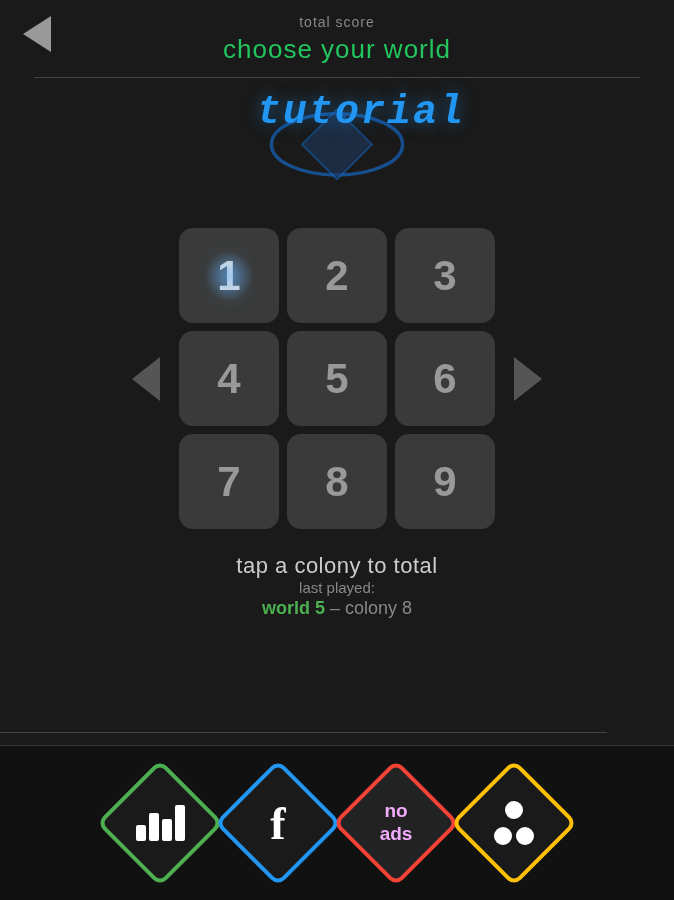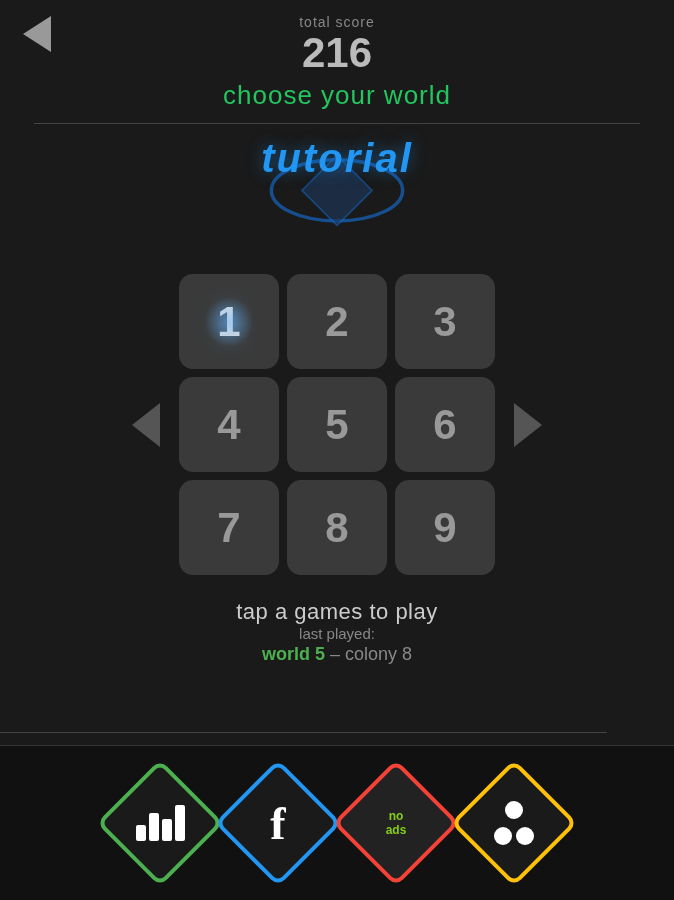--- a/index.html
+++ b/index.html
@@ -41,20 +41,21 @@
       width: 90%;
       height: 1px;
       background: #444;
       margin: 12px auto;
     }
 
     
     .tutorial-section {
       text-align: center;
       margin: 10px 0 20px 0;
+      font-family: Liberation Mono, monospace;
     }
     .tutorial-icon {
       position: relative;
       display: inline-block;
       width: 160px;
       height: 110px;
     }
     .tutorial-ring {
       position: absolute;
       top: 10px;
@@ -242,23 +243,23 @@
     
     .fb-f {
       font-size: 46px;
       font-weight: 900;
       color: white;
       font-family: serif;
     }
 
     
     .no-ads-text {
-      font-size: 12px;
+      font-size: 19px;
       line-height: 1.2;
-      color: #84cc16;
+      color: #f0abfc;
       text-align: center;
     }
 
     
     .circles-group {
       position: relative;
       width: 44px;
       height: 44px;
     }
     .circle-dot {
@@ -300,21 +301,20 @@
   </style>
 </head>
 <body>
 
 <div class="back-button">
   <div class="back-arrow"></div>
 </div>
 
 <div class="header">
   <div class="total-score-label">total score</div>
-  <div class="total-score-value">216</div>
   <div class="choose-world-title">choose your world</div>
 </div>
 
 <div class="divider"></div>
 
 <div class="tutorial-section">
   <div class="tutorial-icon">
     <svg class="tutorial-ring" viewBox="0 0 160 90" xmlns="http://www.w3.org/2000/svg">
 
       <ellipse cx="80" cy="50" rx="75" ry="35" fill="none" stroke="#1565C0" stroke-width="4" opacity="0.7"></ellipse>
@@ -361,21 +361,21 @@
         <span class="cell-number">9</span>
       </div>
     </div>
 
     <div class="nav-arrow arrow-right">
       <div class="arrow-shape"></div>
     </div>
   </div>
 
   <div class="instructions">
-    <div class="tap-colony">tap a games to play</div>
+    <div class="tap-colony">tap a colony to total</div>
     <div class="last-played-label">last played:</div>
     <div class="last-played-value">
       <span class="last-played-world">world 5</span><span> – </span><span>colony 8</span>
     </div>
   </div>
 </div>
 
 <div class="divider" style="position:absolute; bottom:155px;"></div>
 
 <div class="bottom-bar">

